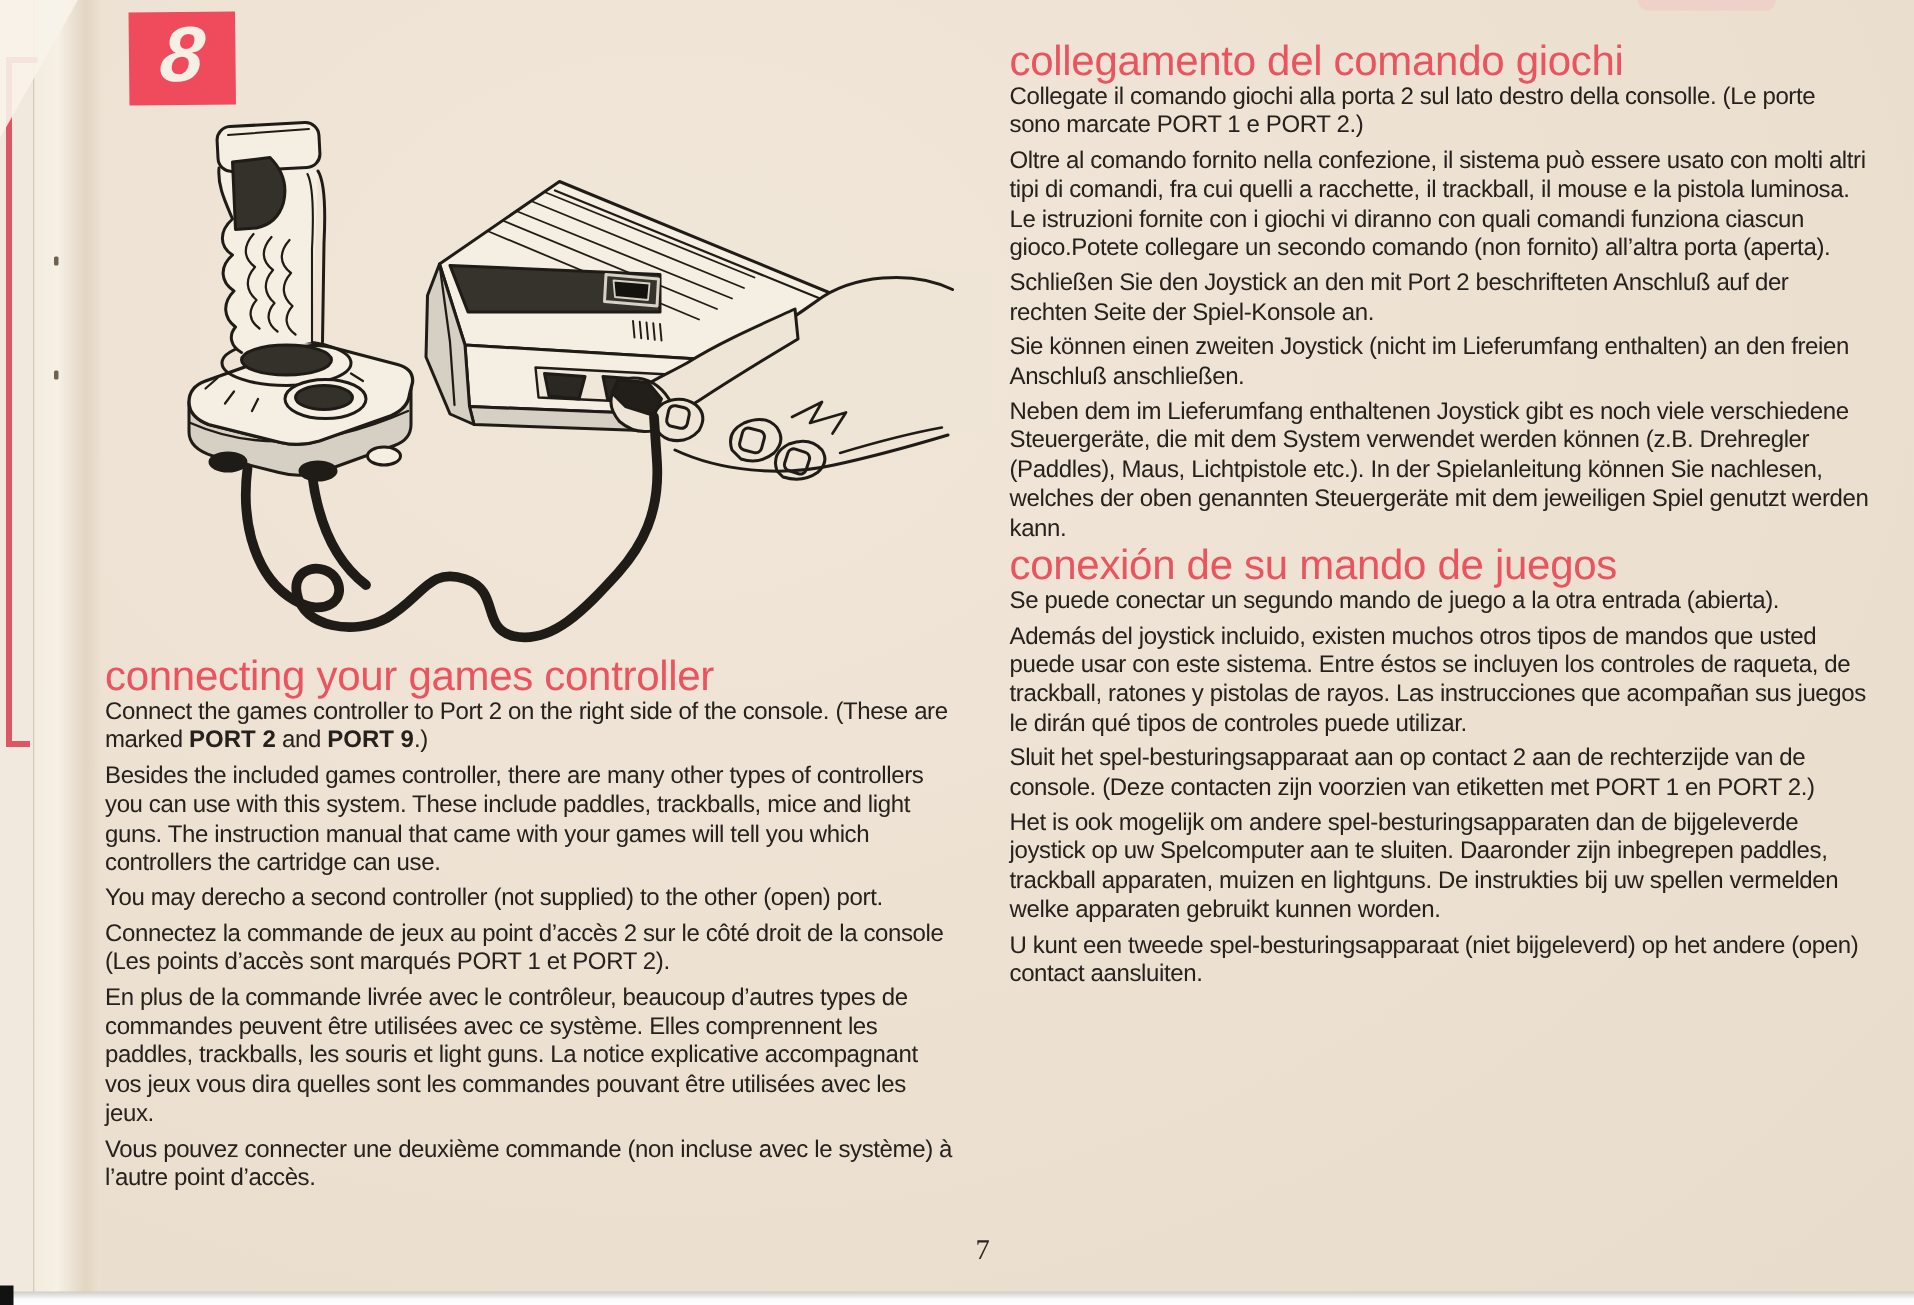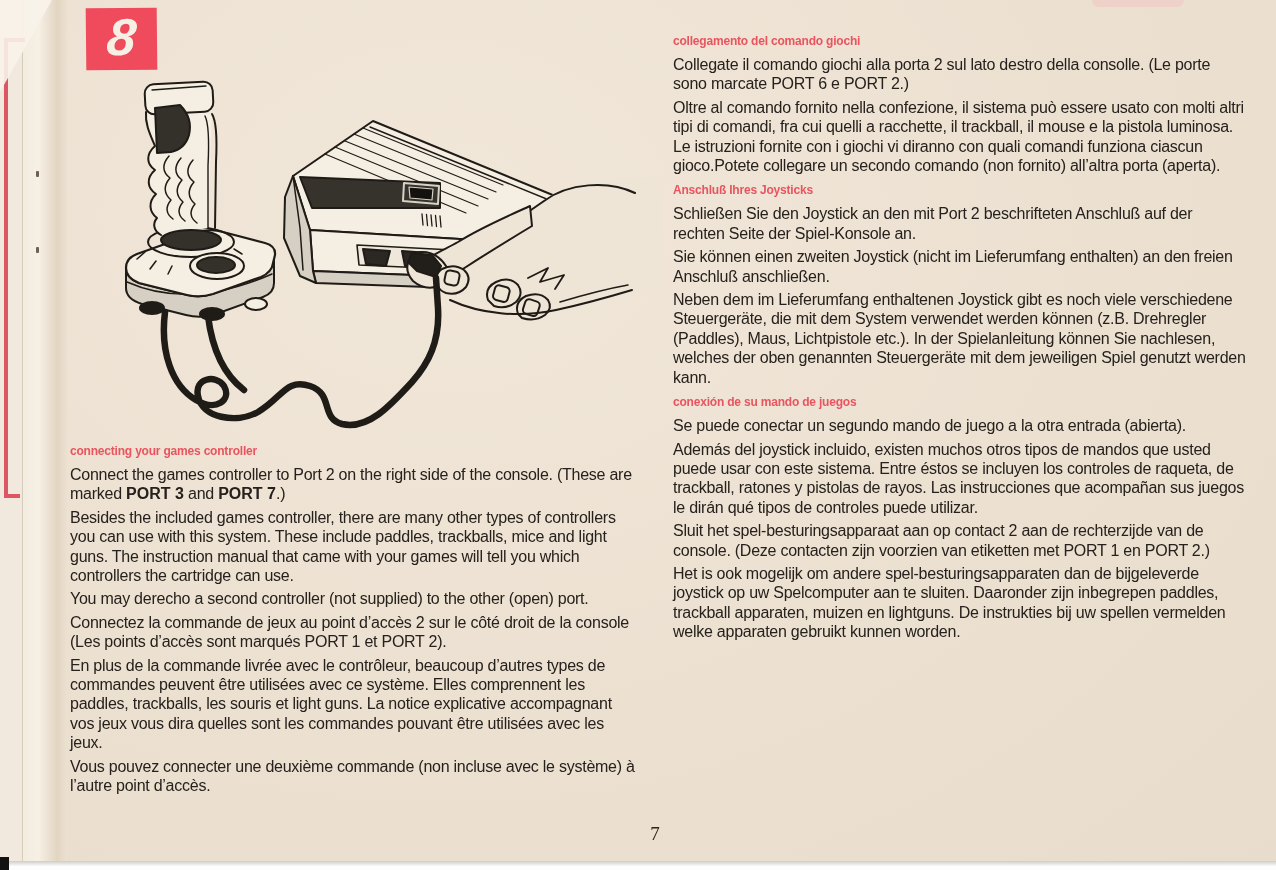--- a/index.html
+++ b/index.html
@@ -22,21 +22,21 @@
   .scan-bottom{position:absolute;left:0;top:861px;width:1276px;height:9px;background:linear-gradient(#cfccc7,#fdfdfd 60%);}
   .scan-nub{position:absolute;left:0;top:857px;width:9px;height:13px;background:#121212;}
   
   .badge{position:absolute;left:86px;top:8px;width:71px;height:62px;background:#ef4b5d;
     display:flex;align-items:center;justify-content:center;transform:rotate(-.6deg);}
   .badge span{font-size:52px;font-weight:bold;font-style:italic;color:#f6efe4;transform:skewX(-6deg);line-height:1;padding-bottom:4px;}
   
   .col{position:absolute;}
   .col-left{left:70px;top:440px;width:570px;}
   .col-right{left:673px;top:30px;width:575px;}
-  .heading{font-size:12px;line-height:22px;font-weight:bold;color:#e9545f;margin:3px 0 3px;letter-spacing:-0.2px;}
+  .heading{font-size:28px;line-height:22px;font-weight:normal;color:#e9545f;margin:3px 0 3px;letter-spacing:-0.2px;}
   section:first-child .heading{margin-top:0;}
   .paras p{font-size:16px;line-height:19.4px;margin:0 0 4px;letter-spacing:-0.25px;color:#26211c;}
   .paras p b{letter-spacing:0;}
   
   .page-number{position:absolute;left:600px;top:823px;width:110px;text-align:center;
     font-family:"Liberation Serif", serif;font-size:19px;color:#2a2520;}
   
   .illustration{position:absolute;left:60px;top:56px;width:600px;height:380px;}
 </style>
 </head>
@@ -154,60 +154,60 @@
         <path stroke-width="6.5" d="M105,256 C100,296 112,330 136,344 C156,356 172,344 164,330 C156,318 134,322 138,340 C142,362 176,368 198,356 C222,342 226,322 250,330 C274,338 260,362 282,368 C308,374 330,350 352,326 C368,308 380,286 378,252 L376,222"></path>
         <path stroke-width="6.5" d="M148,260 C152,292 163,318 184,334"></path>
       </g>
     </svg>
   </div>
 
   <div class="col col-left">
     <section>
       <h2 class="heading">connecting your games controller</h2>
       <div class="paras">
-          <p>Connect the games controller to Port 2 on the right side of the console. (These are marked <b>PORT 3</b> and <b>PORT 7</b>.)</p>
+          <p>Connect the games controller to Port 2 on the right side of the console. (These are marked <b>PORT 2</b> and <b>PORT 9</b>.)</p>
           <p>Besides the included games controller, there are many other types of controllers you can use with this system. These include paddles, trackballs, mice and light guns. The instruction manual that came with your games will tell you which controllers the cartridge can use.</p>
           <p>You may derecho a second controller (not supplied) to the other (open) port.</p>
         </div>
     </section>
     <section>
       <div class="paras">
           <p>Connectez la commande de jeux au point d’accès 2 sur le côté droit de la console (Les points d’accès sont marqués PORT 1 et PORT 2).</p>
           <p>En plus de la commande livrée avec le contrôleur, beaucoup d’autres types de commandes peuvent être utilisées avec ce système. Elles comprennent les paddles, trackballs, les souris et light guns.  La notice explicative accompagnant vos jeux vous dira quelles sont les commandes pouvant être utilisées avec les jeux.</p>
           <p>Vous pouvez connecter une deuxième commande (non incluse avec le système) à l’autre point d’accès.</p>
         </div>
     </section>
   </div>
 
   <div class="col col-right">
     <section>
       <h2 class="heading">collegamento del comando giochi</h2>
       <div class="paras">
-          <p>Collegate il comando giochi alla porta 2 sul lato destro della consolle. (Le porte sono marcate PORT 6 e PORT 2.)</p>
+          <p>Collegate il comando giochi alla porta 2 sul lato destro della consolle. (Le porte sono marcate PORT 1 e PORT 2.)</p>
           <p>Oltre al comando fornito nella confezione, il sistema può essere usato con molti altri tipi di comandi, fra cui quelli a racchette, il trackball, il mouse e la pistola luminosa. Le istruzioni fornite con i giochi vi diranno con quali comandi funziona ciascun gioco.Potete collegare un secondo comando (non fornito) all’altra porta (aperta).</p>
         </div>
     </section>
     <section>
-      <h2 class="heading">Anschluß Ihres Joysticks</h2>
       <div class="paras">
           <p>Schließen Sie den Joystick an den mit Port 2 beschrifteten Anschluß auf der rechten Seite der Spiel-Konsole an.</p>
           <p>Sie können einen zweiten Joystick (nicht im Lieferumfang enthalten) an den freien Anschluß anschließen.</p>
           <p>Neben dem im Lieferumfang enthaltenen Joystick gibt es noch viele verschiedene Steuergeräte, die mit dem System verwendet werden können (z.B. Drehregler (Paddles), Maus, Lichtpistole etc.). In der Spielanleitung können Sie nachlesen, welches der oben genannten Steuergeräte mit dem jeweiligen Spiel genutzt werden kann.</p>
         </div>
     </section>
     <section>
       <h2 class="heading">conexión de su mando de juegos</h2>
       <div class="paras">
           <p>Se puede conectar un segundo mando de juego a la otra entrada (abierta).</p>
           <p>Además del joystick incluido, existen muchos otros tipos de mandos que usted puede usar con este sistema. Entre éstos se incluyen los controles de raqueta, de trackball, ratones y pistolas de rayos. Las instrucciones que acompañan sus juegos le dirán qué tipos de controles puede utilizar.</p>
         </div>
     </section>
     <section>
       <div class="paras">
           <p>Sluit het spel-besturingsapparaat aan op contact 2 aan de rechterzijde van de console. (Deze contacten zijn voorzien van etiketten met PORT 1 en PORT 2.)</p>
           <p>Het is ook mogelijk om andere spel-besturingsapparaten dan de bijgeleverde joystick op uw Spelcomputer aan te sluiten. Daaronder zijn inbegrepen paddles, trackball apparaten, muizen en lightguns. De instrukties bij uw spellen vermelden welke apparaten gebruikt kunnen worden.</p>
+          <p>U kunt een tweede spel-besturingsapparaat (niet bijgeleverd) op het andere (open) contact aansluiten.</p>
         </div>
     </section>
   </div>
 
   <div class="page-number">7</div>
 
 </div>
 
 </body></html>

